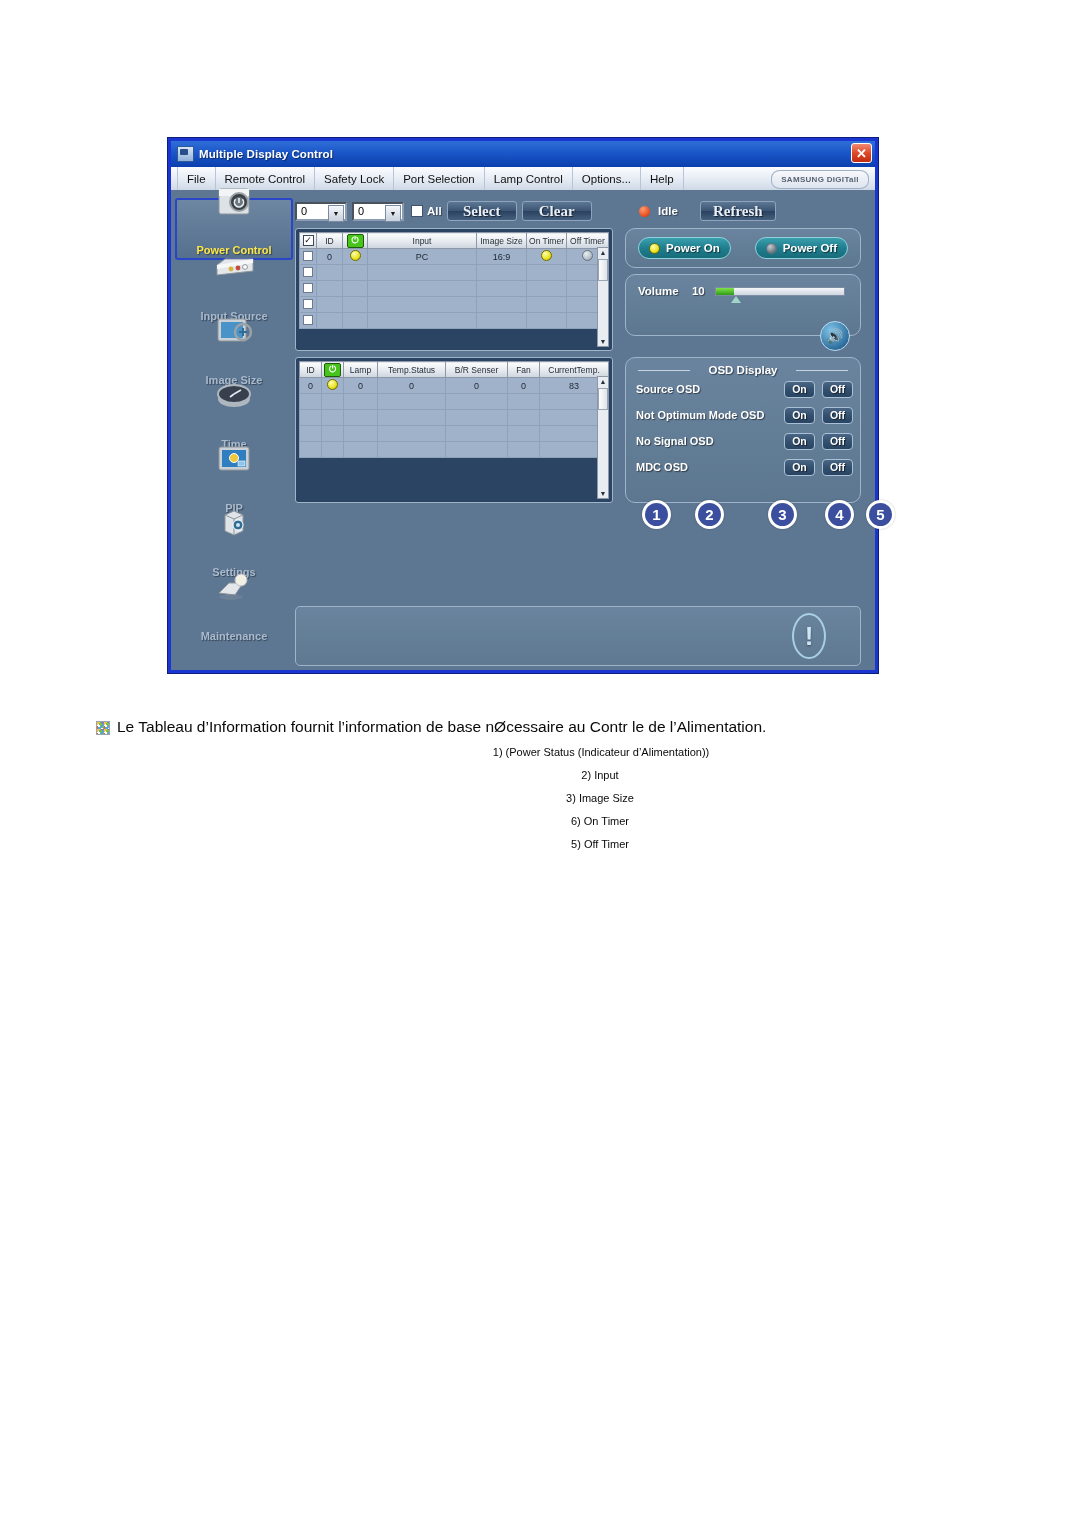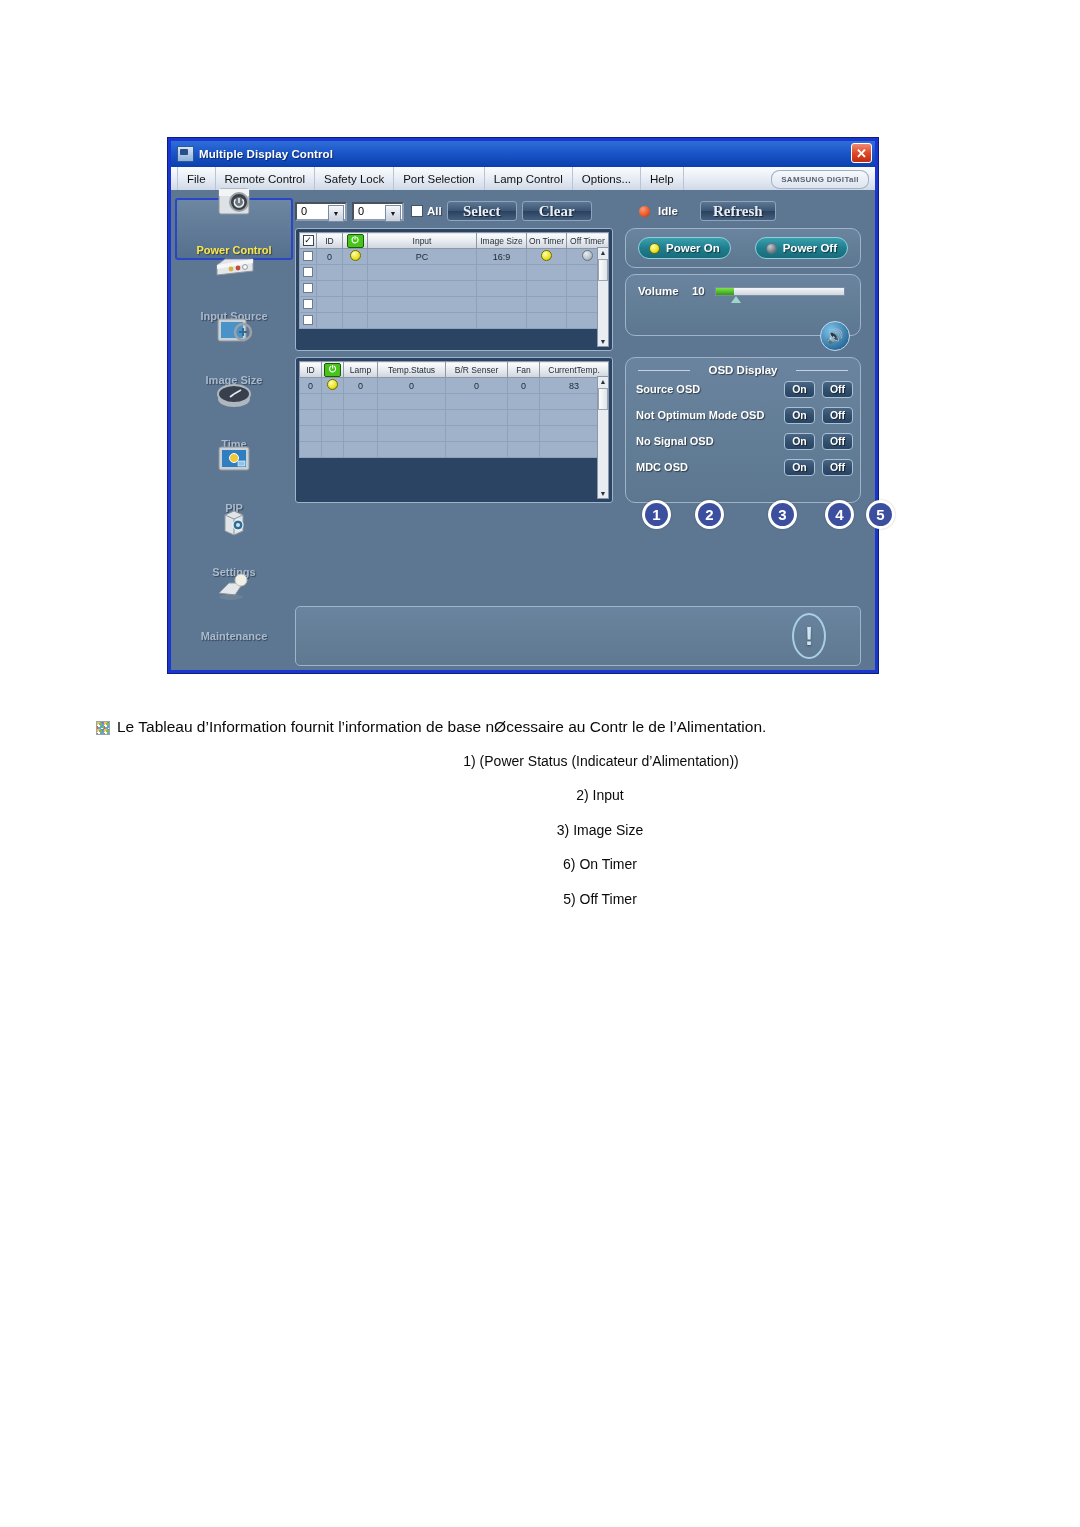--- a/index.html
+++ b/index.html
@@ -192,21 +192,21 @@
   .doc{position:absolute;left:0;top:700px;width:1080px;color:#000;text-align:center;}
   .doc-line{font-size:15.5px;line-height:1.1;color:#0a0a0a;}
   .bullet-line{display:flex;align-items:flex-start;gap:7px;margin-left:96px;margin-top:18px;}
   .bullet-ico{
     width:14px;height:14px;flex:0 0 auto;margin-top:3px;
     background:
       linear-gradient(135deg,#f2c14e 0 25%,transparent 25% 50%,#5aa6d6 50% 75%,transparent 75%),
       linear-gradient(45deg,#e0574c 0 25%,#ffffff 25% 50%,#7bc043 50% 75%,#8e6fc7 75%);
     background-size:7px 7px,7px 7px;border:1px solid #9aa4b0;box-sizing:border-box;
   }
-  .sub-line{margin-left:120px;margin-top:19px;font-size:14px;}
+  .sub-line{margin-left:120px;margin-top:11px;font-size:11px;}
   .sub-line.first{margin-left:122px;}
   .para2{margin-left:104px;margin-top:44px;font-size:15.5px;}
 </style>
 </head>
 <body>
 
 <div class="app-window">
 
   <div class="titlebar">
     <div class="titlebar-icon"></div>

